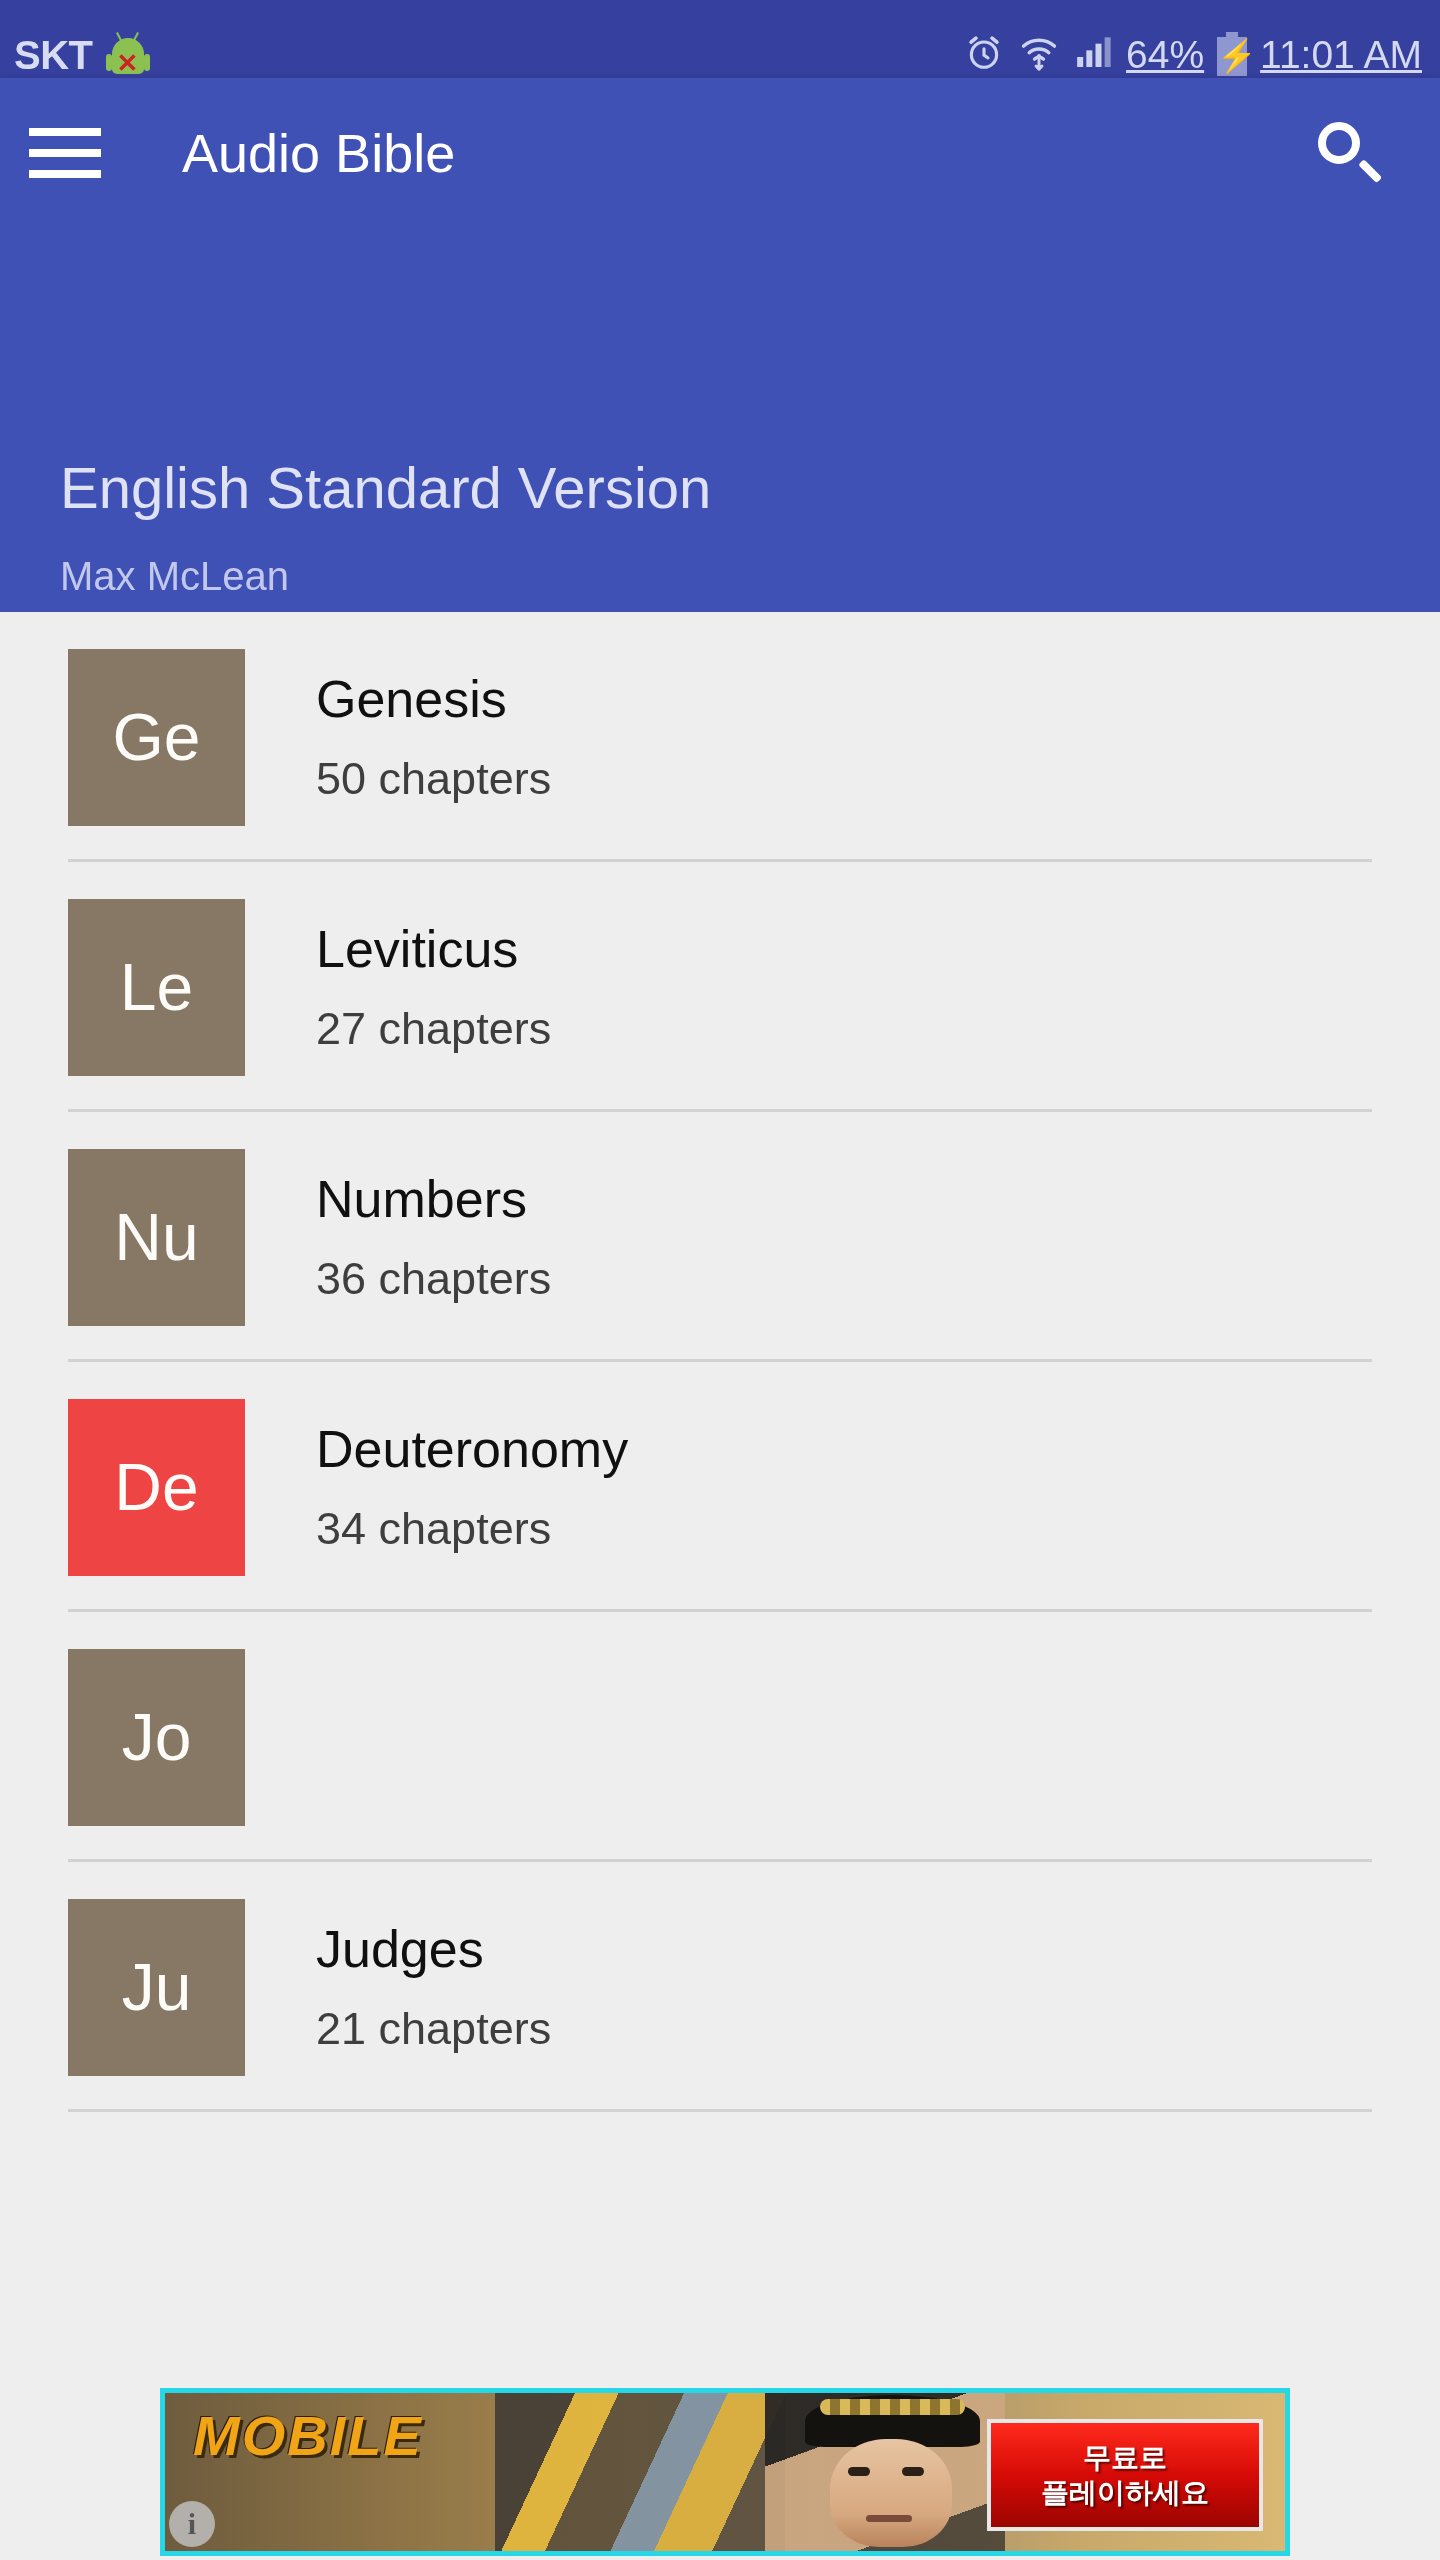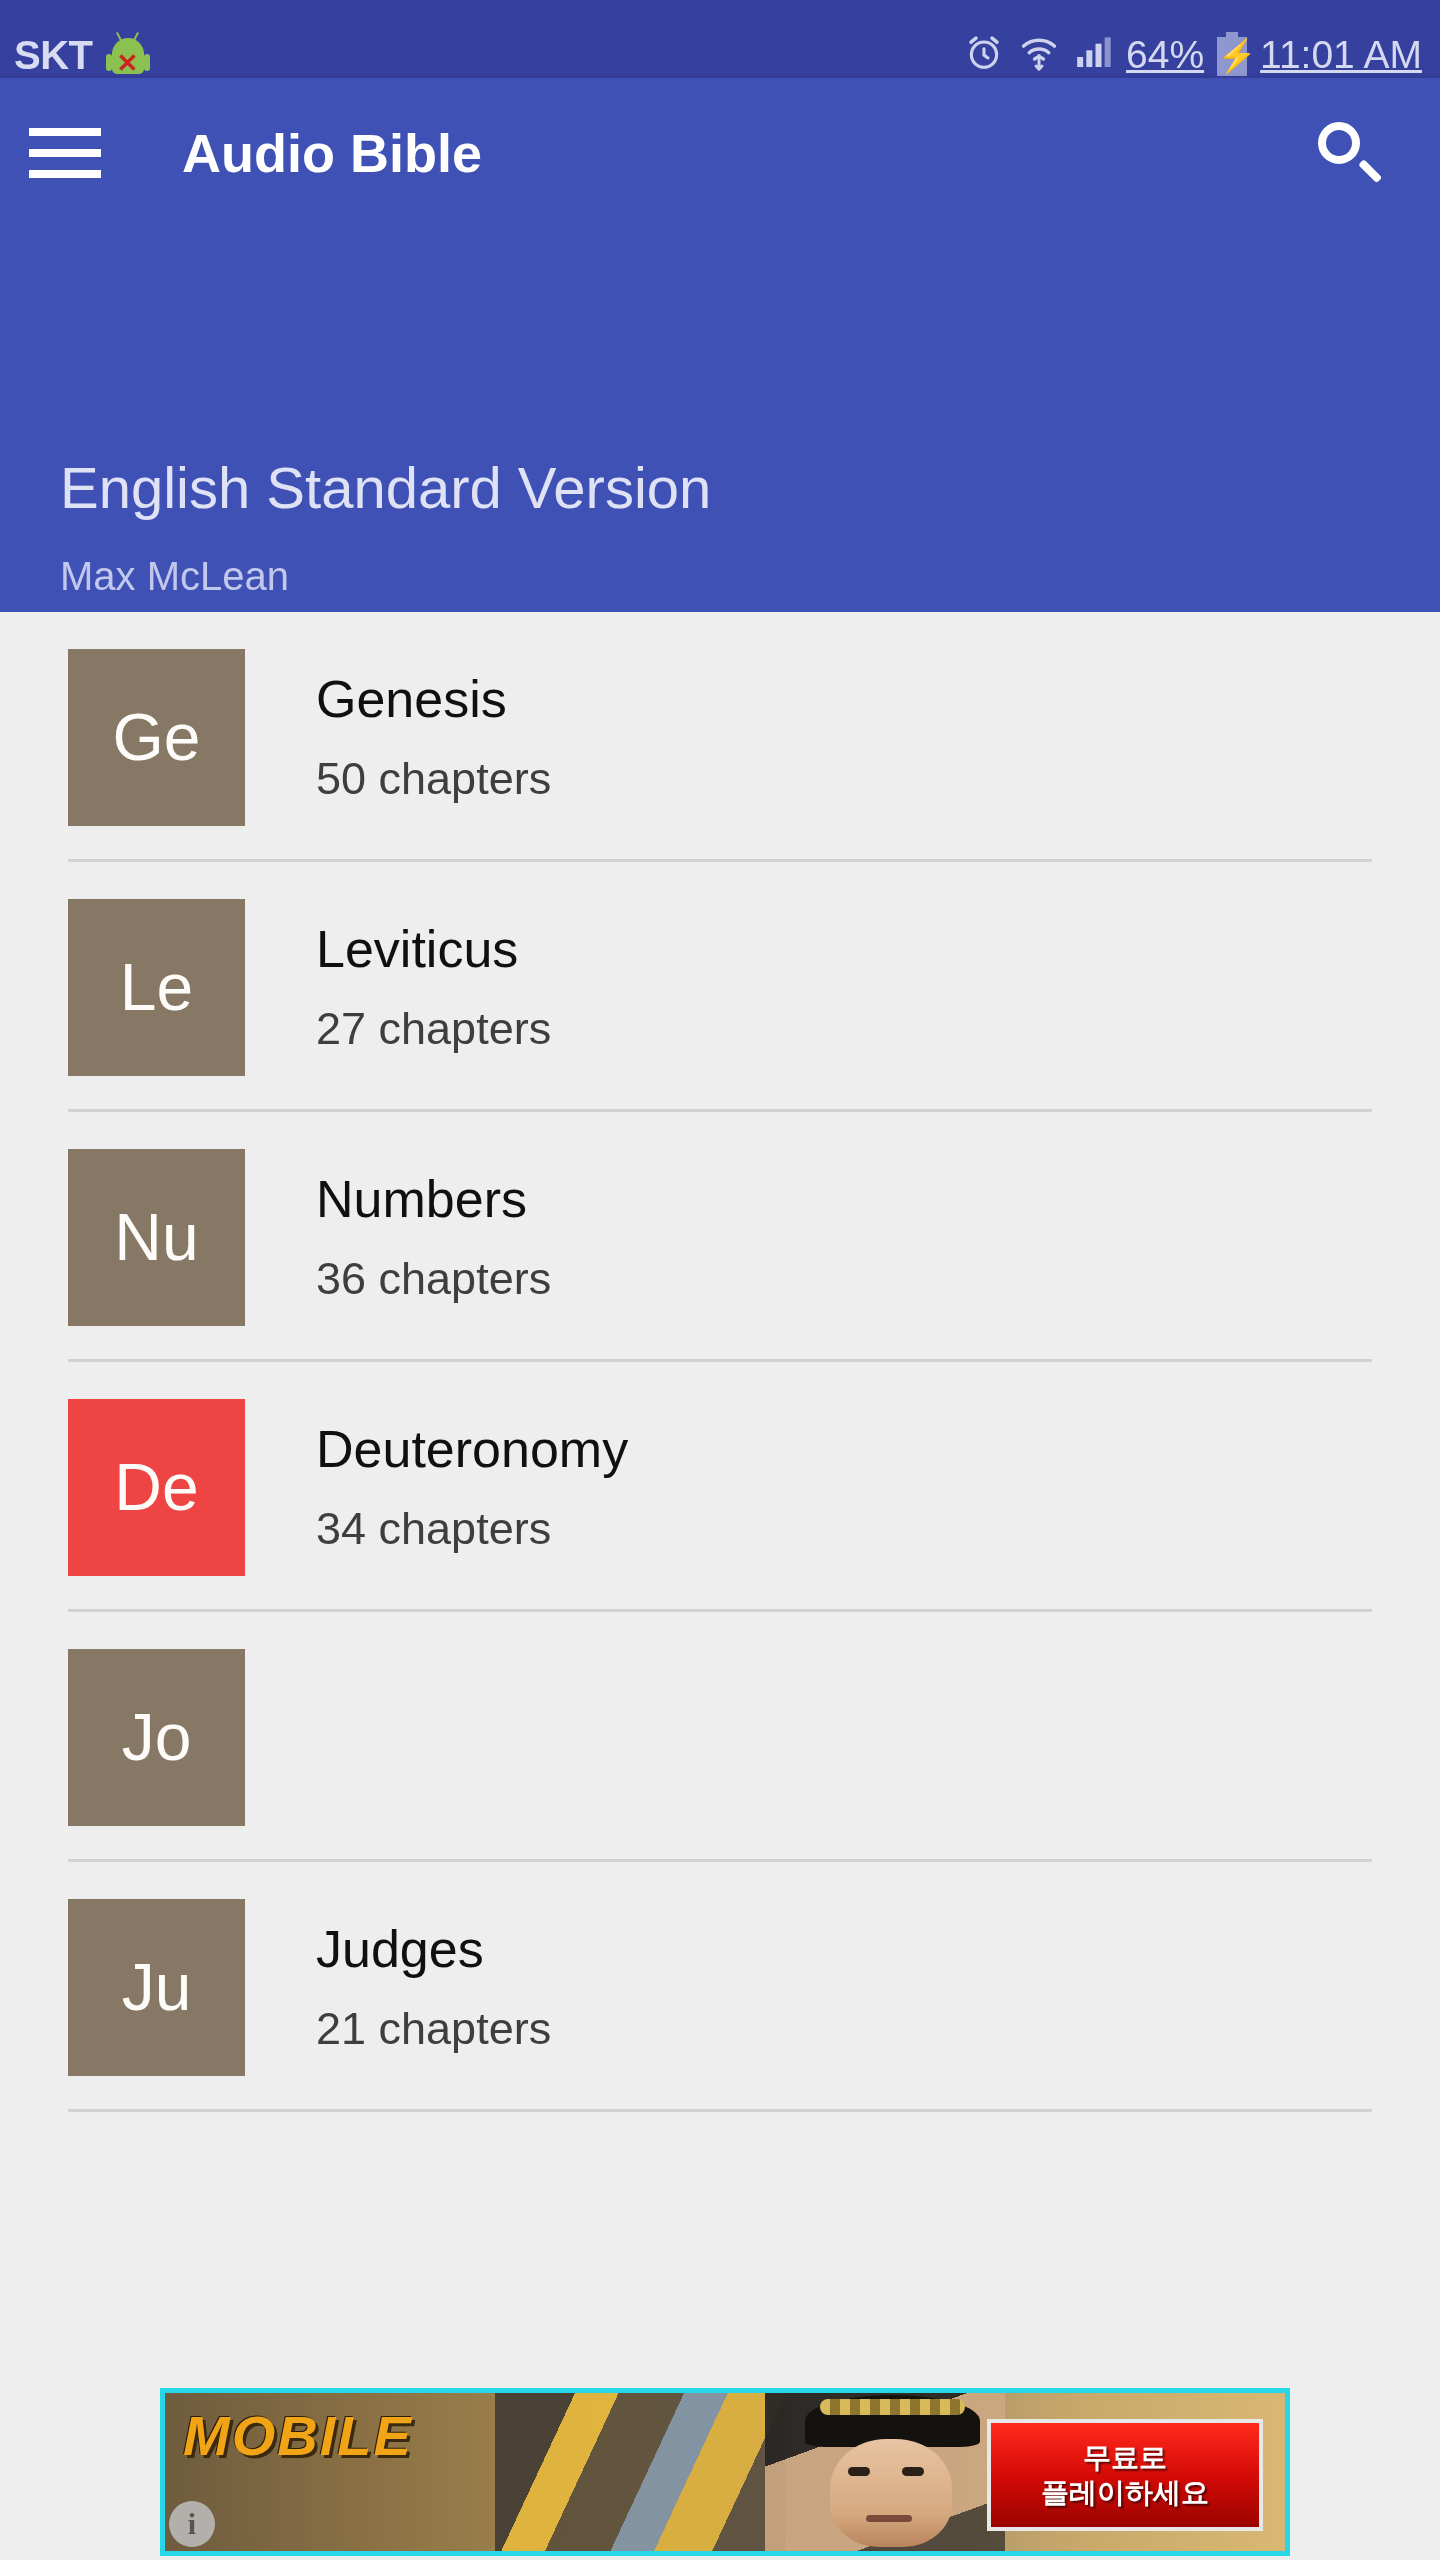--- a/index.html
+++ b/index.html
@@ -77,21 +77,21 @@
     position:absolute; top:0; left:0; width:1440px; height:150px;
     display:flex; align-items:center;
   }
   .menu-btn {
     width:130px; height:150px; display:flex; align-items:center; justify-content:center;
     cursor:pointer;
   }
   .hamburger { width:72px; height:50px; display:flex; flex-direction:column; justify-content:space-between; }
   .hamburger span { display:block; height:8px; width:72px; background:#ffffff; }
   .app-title {
-    color:#ffffff; font-size:54px; font-weight:bold; letter-spacing:0px;
+    color:#ffffff; font-size:54px; font-weight:normal; letter-spacing:0px;
     margin-left:52px; line-height:1;
   }
   .search-btn {
     position:absolute; right:26px; top:0; width:130px; height:150px;
     display:flex; align-items:center; justify-content:center; cursor:pointer;
   }
   .search-glyph { width:66px; height:66px; position:relative; }
   .search-glyph .ring {
     position:absolute; left:2px; top:2px; width:42px; height:42px;
     border:8px solid #ffffff; border-radius:50%;
@@ -186,21 +186,21 @@
     background:#7a4a3a; border-radius:4px;
   }
   .ad-title {
     position:absolute; left:18px; top:16px; width:300px;
     font-family:"Liberation Sans", sans-serif;
     font-weight:bold; font-style:italic; line-height:0.95;
     color:#f0a416;
     text-shadow:3px 3px 0 #3a2a12, -1px -1px 0 #2a1d0c;
     letter-spacing:2px;
   }
-  .ad-title .l1 { display:block; font-size:56px; }
+  .ad-title .l1 { display:block; font-size:56px;margin-left:10px; }
   .ad-title .l2 { display:block; font-size:56px; margin-top:8px; }
   .ad-cta {
     position:absolute; right:22px; top:26px; width:276px; height:112px;
     background:linear-gradient(180deg,#ff2a1c 0%,#d60b07 50%,#9b0400 100%);
     border:4px solid #e8e8e8;
     display:flex; flex-direction:column; align-items:center; justify-content:center;
   }
   .ad-cta span {
     color:#ffffff; font-size:28px; font-weight:bold; line-height:1.25;
     text-shadow:2px 2px 2px rgba(0,0,0,0.55);

